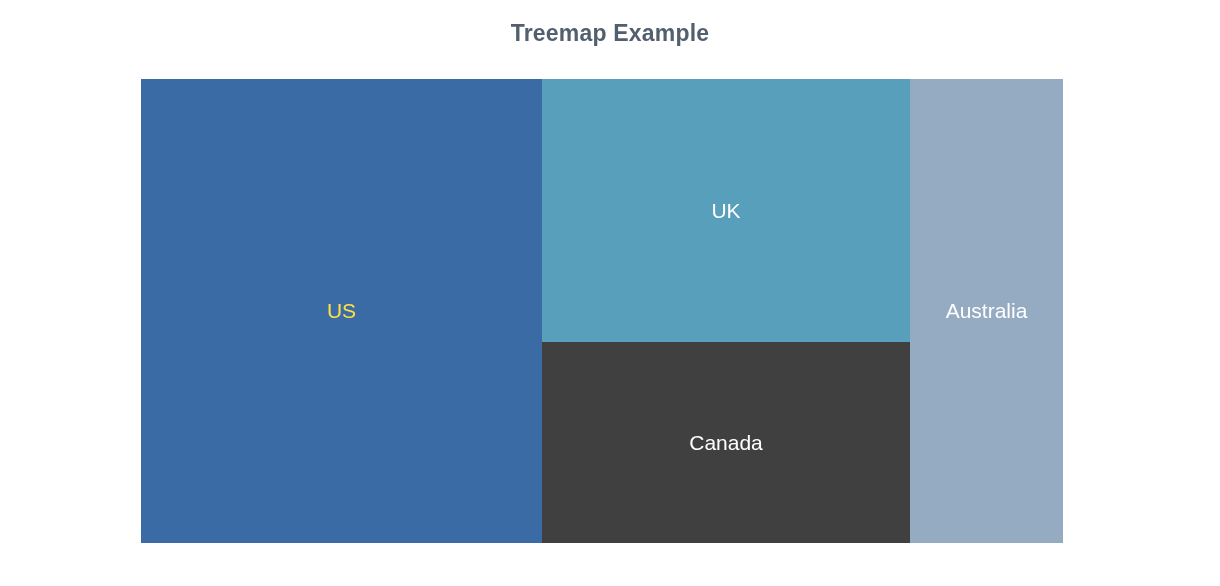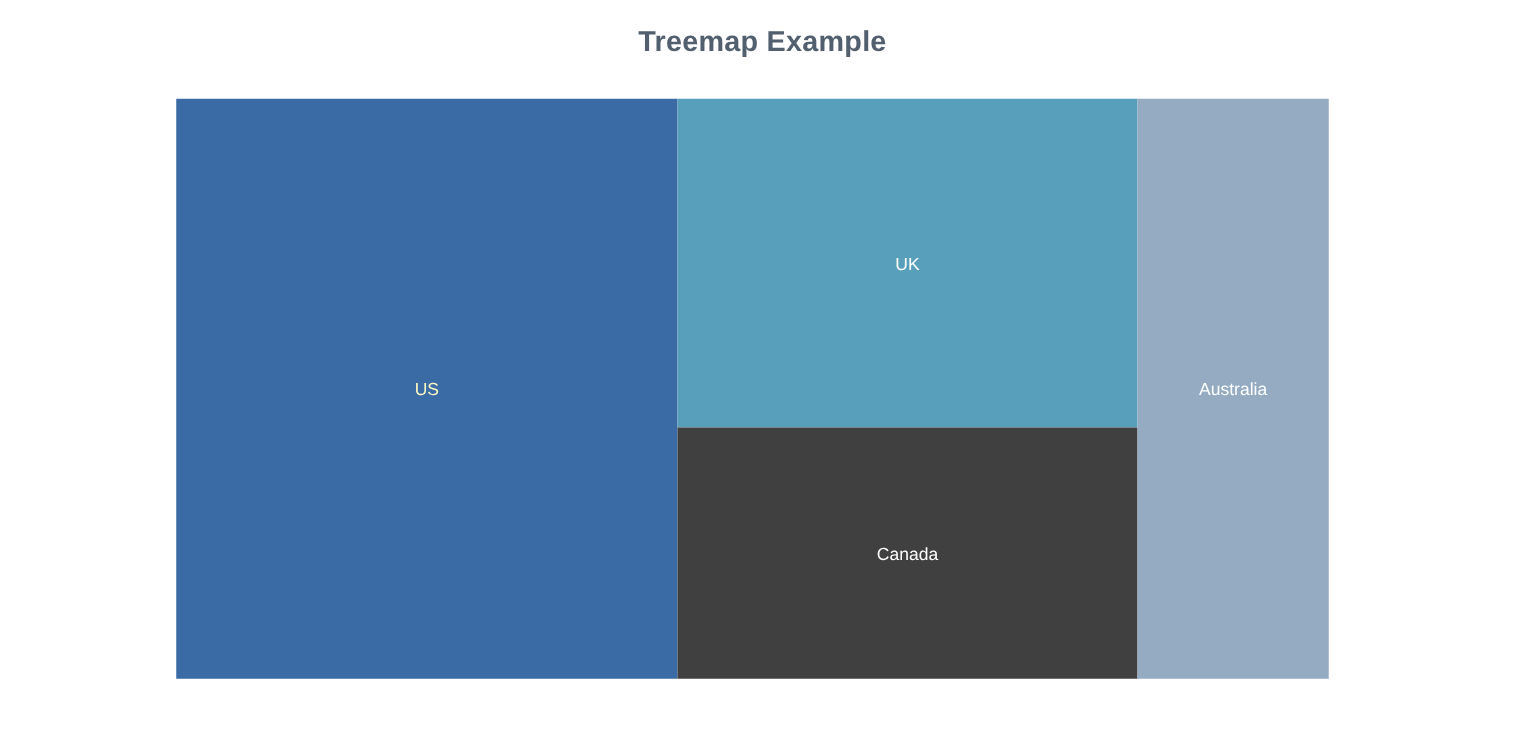--- a/index.html
+++ b/index.html
@@ -48,21 +48,21 @@
     position: absolute;
     box-sizing: border-box;
     display: flex;
     align-items: center;
     justify-content: center;
     overflow: hidden;
   }
 
   .tile-label {
     color: #ffffff;
-    font-size: 14px;
+    font-size: 21px;
     font-weight: normal;
     line-height: 24px;
     white-space: nowrap;
     pointer-events: none;
   }
 
   
   .tile-us        { left: 0px;   top: 0px;   width: 401px; height: 464px; }
   .tile-uk        { left: 401px; top: 0px;   width: 368px; height: 263px; }
   .tile-canada    { left: 401px; top: 263px; width: 368px; height: 201px; }
@@ -71,21 +71,21 @@
 </head>
 <body>
 
 <div class="figure" style="background: rgb(255, 255, 255);">
 
   <div class="chart-title" style="color: rgb(82, 95, 110);">Treemap Example</div>
 
   <div class="treemap" style="left: 141px; top: 79px; width: 922px; height: 464px;">
 
     <div class="tile tile-us" style="background: rgb(59, 107, 165); left: 0px; top: 0px; width: 401px; height: 464px;">
-      <span class="tile-label" style="color: #fef9c3;">US</span>
+      <span class="tile-label" style="color: #fde047;">US</span>
     </div>
 
     <div class="tile tile-uk" style="background: rgb(88, 159, 188); left: 401px; top: 0px; width: 368px; height: 263px;">
       <span class="tile-label" style="color: rgb(255, 255, 255);">UK</span>
     </div>
 
     <div class="tile tile-canada" style="background: #404040; left: 401px; top: 263px; width: 368px; height: 201px;">
       <span class="tile-label" style="color: rgb(255, 255, 255);">Canada</span>
     </div>
 

